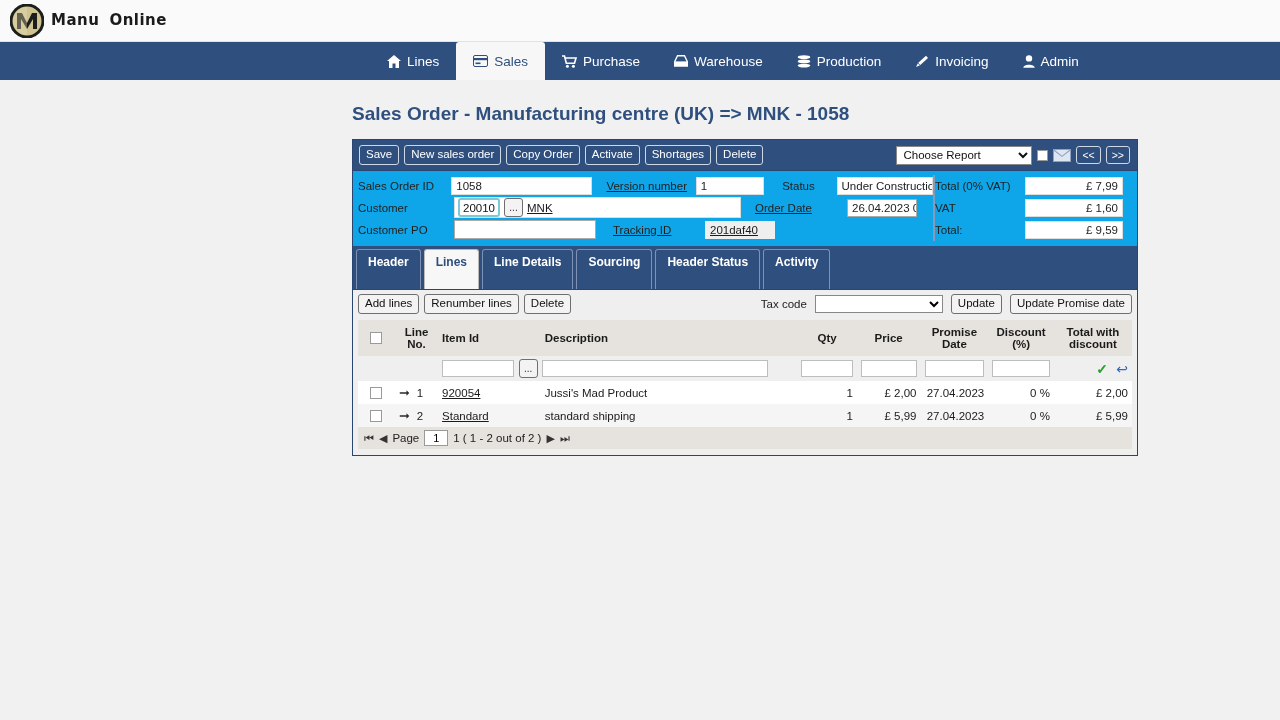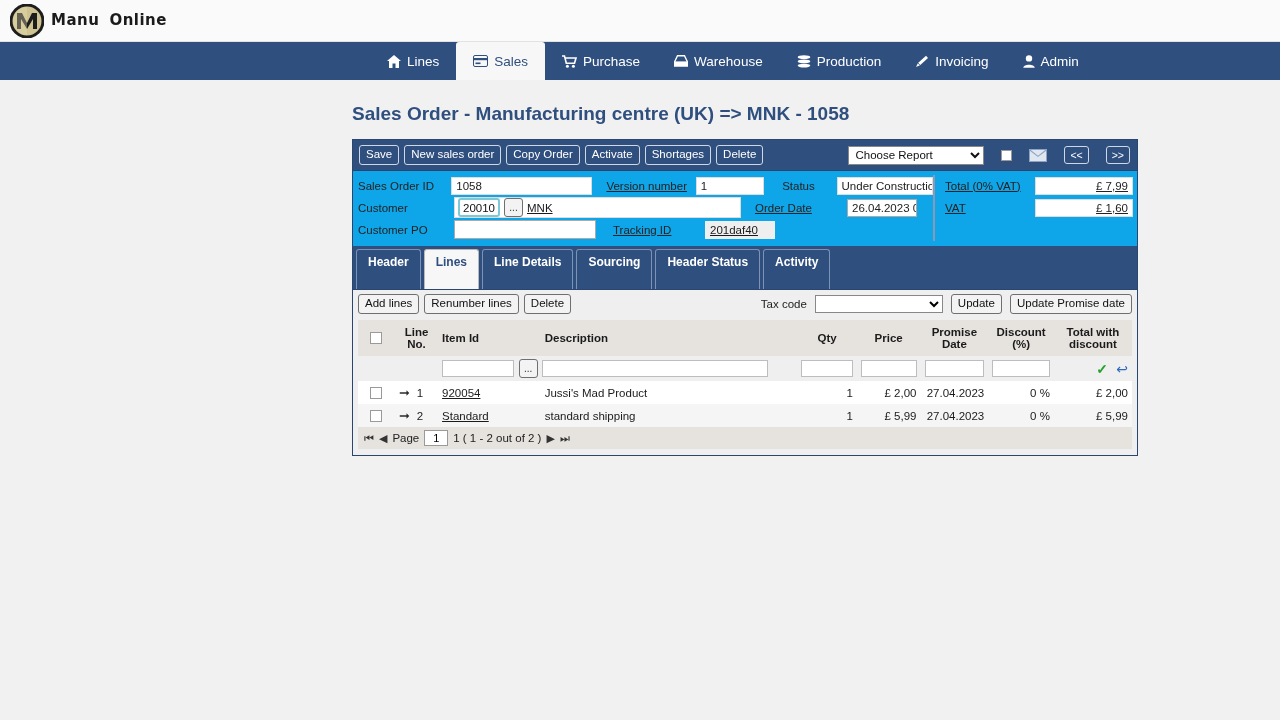--- a/index.html
+++ b/index.html
@@ -90,21 +90,21 @@
     border-radius: 3px;
     font-size: 11.5px;
     font-family: "Liberation Sans", sans-serif;
     padding: 2px 6px 3px;
     line-height: 13px;
     cursor: pointer;
     white-space: nowrap;
   }
   .toolbar-right {
     margin-left: auto;
-    display: flex; align-items: center; gap: 17px;
+    display: flex; align-items: center; gap: 5px;
     padding-right: 2px;
   }
   select.report-select {
     width: 136px;
     height: 19px;
     font-size: 11.5px;
     font-family: "Liberation Sans", sans-serif;
     border: 1px solid #888;
     background: #ffffff;
     color: #111;
@@ -129,22 +129,21 @@
   .hdr {
     background: #0ea5e9;
     border-top: 1px solid #2a4570;
     display: flex;
     padding: 4px 0 5px 0;
   }
   .hdr-col-left { width: 580px; padding-left: 5px; }
   .hdr-col-right {
     width: 200px;
     border-left: 2px solid #8a9ab4;
-    padding-left: 10px;
-    text-decoration: underline;
+    padding-left: 0;
   }
   .frow { display: flex; align-items: center; height: 21px; margin-bottom: 1px; }
   .flabel { font-size: 11.5px; color: #222; }
   .flabel.w1 { width: 96px; }
   .flabel.w2 { width: 92px; text-decoration: underline; }
   .flabel.w3 { width: 56px; }
   .flabel.w4 { width: 90px; }
   .fval-box {
     background: #ffffff;
     border: 1px solid #dcdcdc;
@@ -457,20 +456,24 @@
 
       <div class="hdr-col-right">
         <div class="frow">
           <span class="flabel w4">Total (0% VAT)</span>
           <span class="fval-box w-money">£ 7,99</span>
         </div>
         <div class="frow">
           <span class="flabel w4">VAT</span>
           <span class="fval-box w-money">£ 1,60</span>
         </div>
+        <div class="frow">
+          <span class="flabel w4">Total:</span>
+          <span class="fval-box w-money">£ 9,59</span>
+        </div>
       </div>
     </div>
 
     <div class="tabsrow">
       <div class="tab">Header</div>
       <div class="tab active">Lines</div>
       <div class="tab">Line Details</div>
       <div class="tab">Sourcing</div>
       <div class="tab">Header Status</div>
       <div class="tab">Activity</div>

